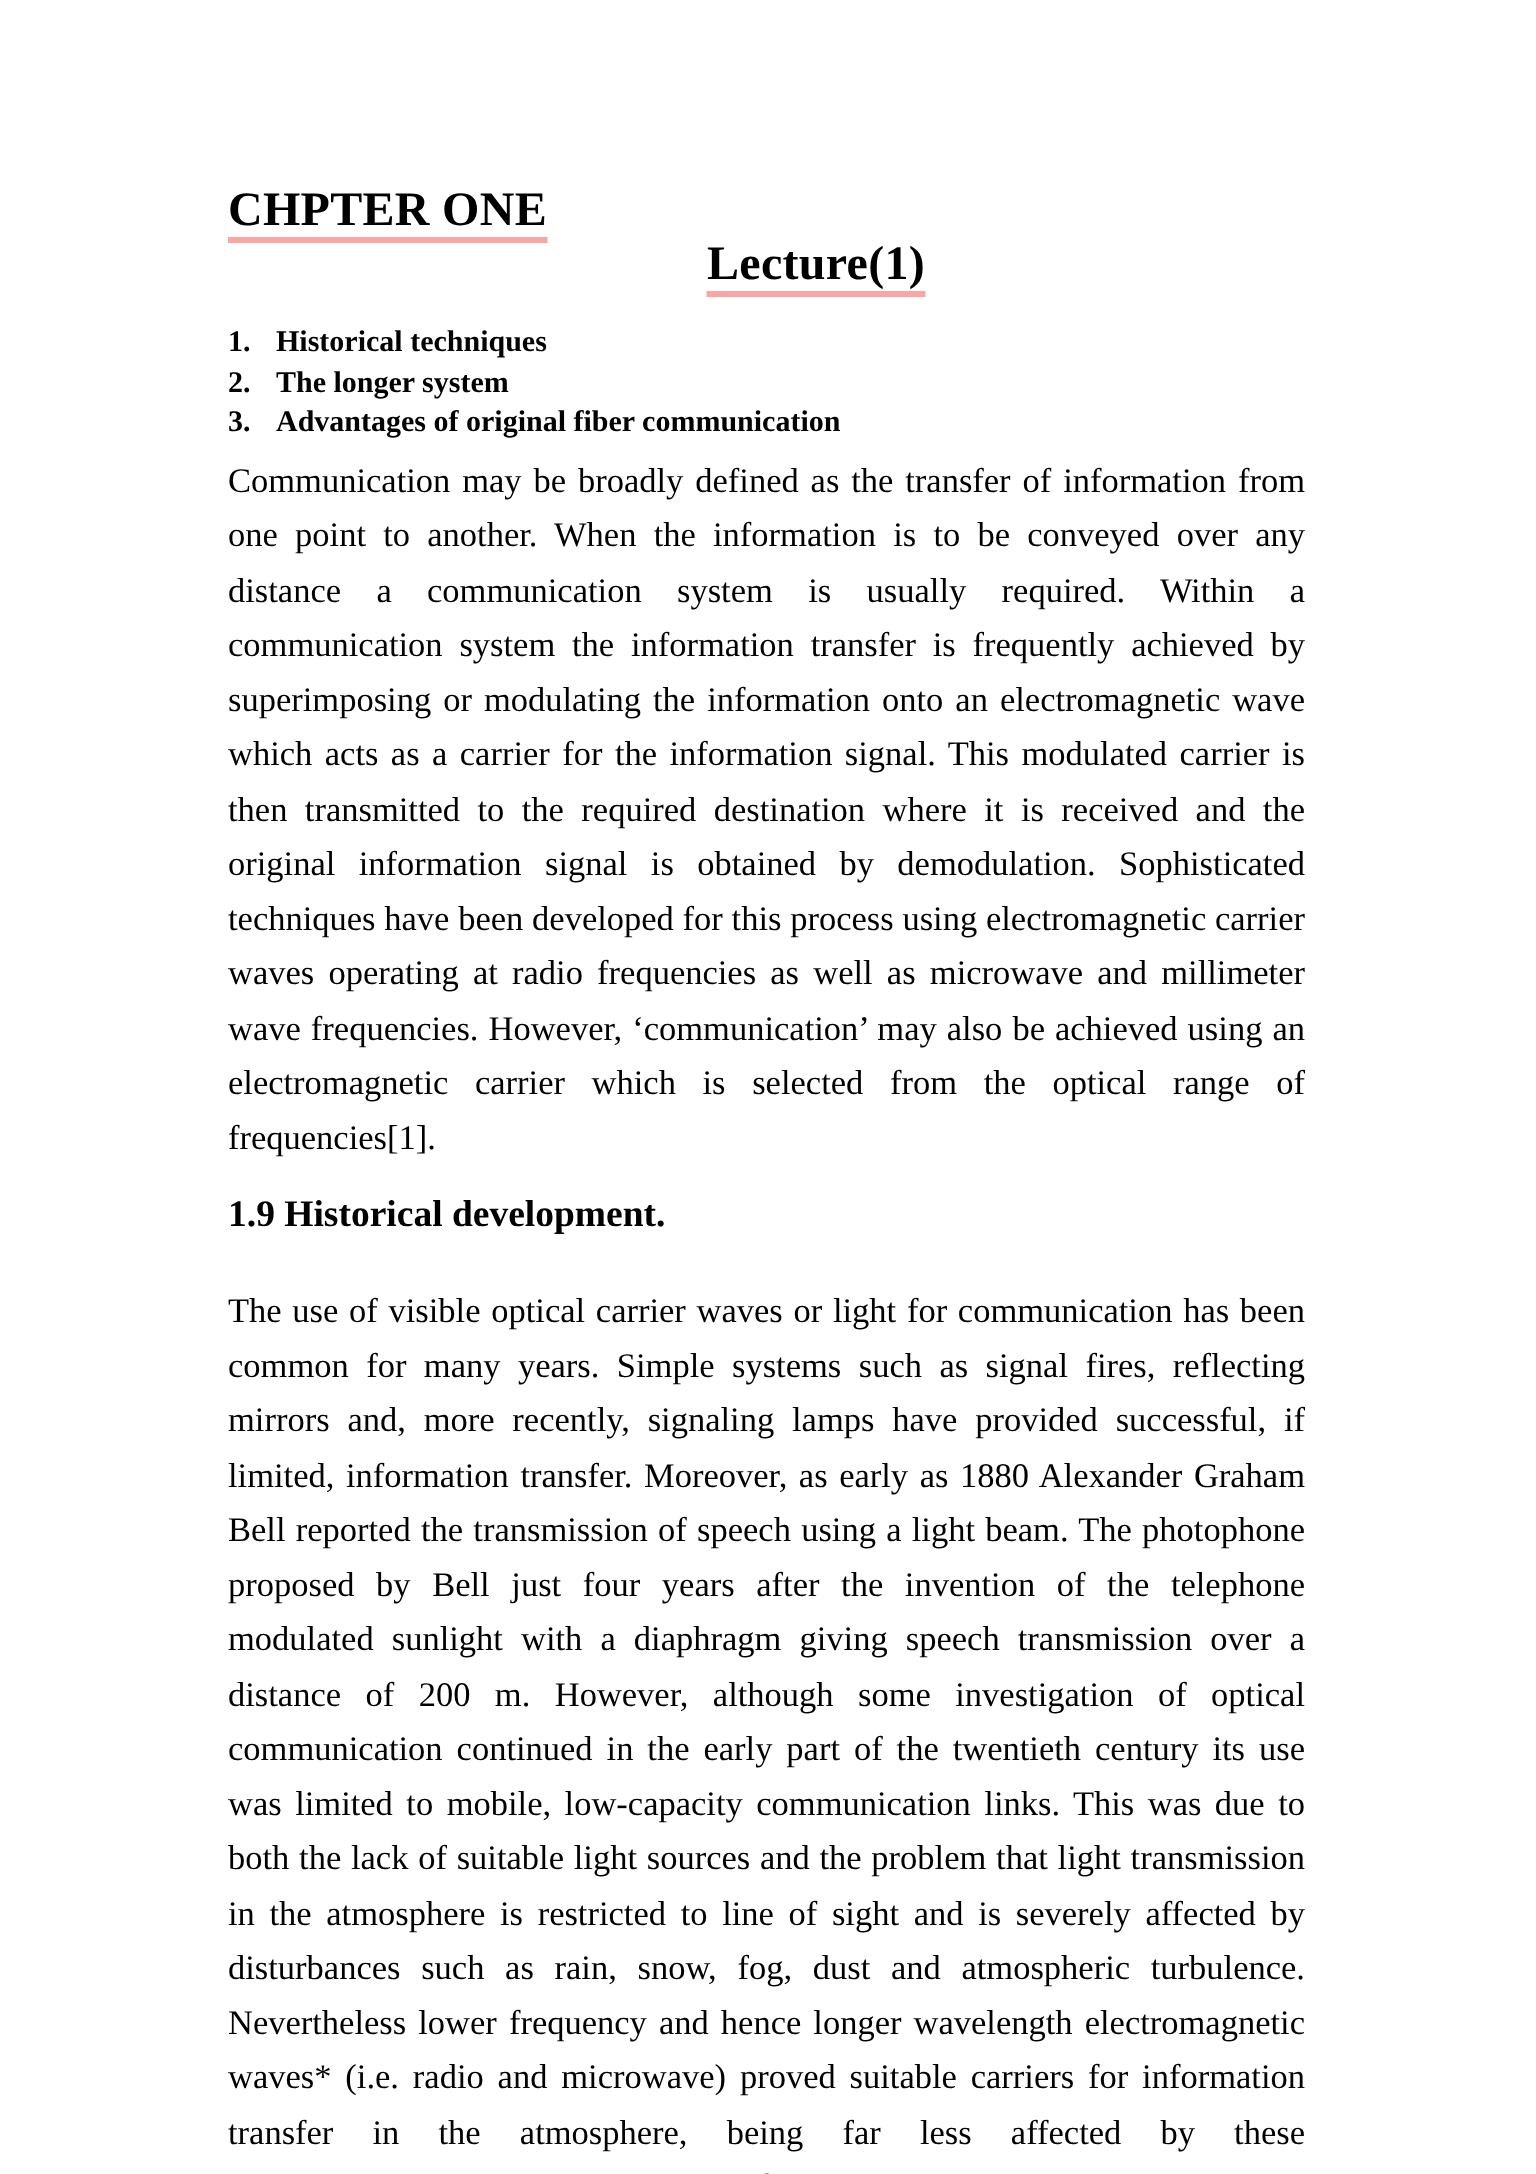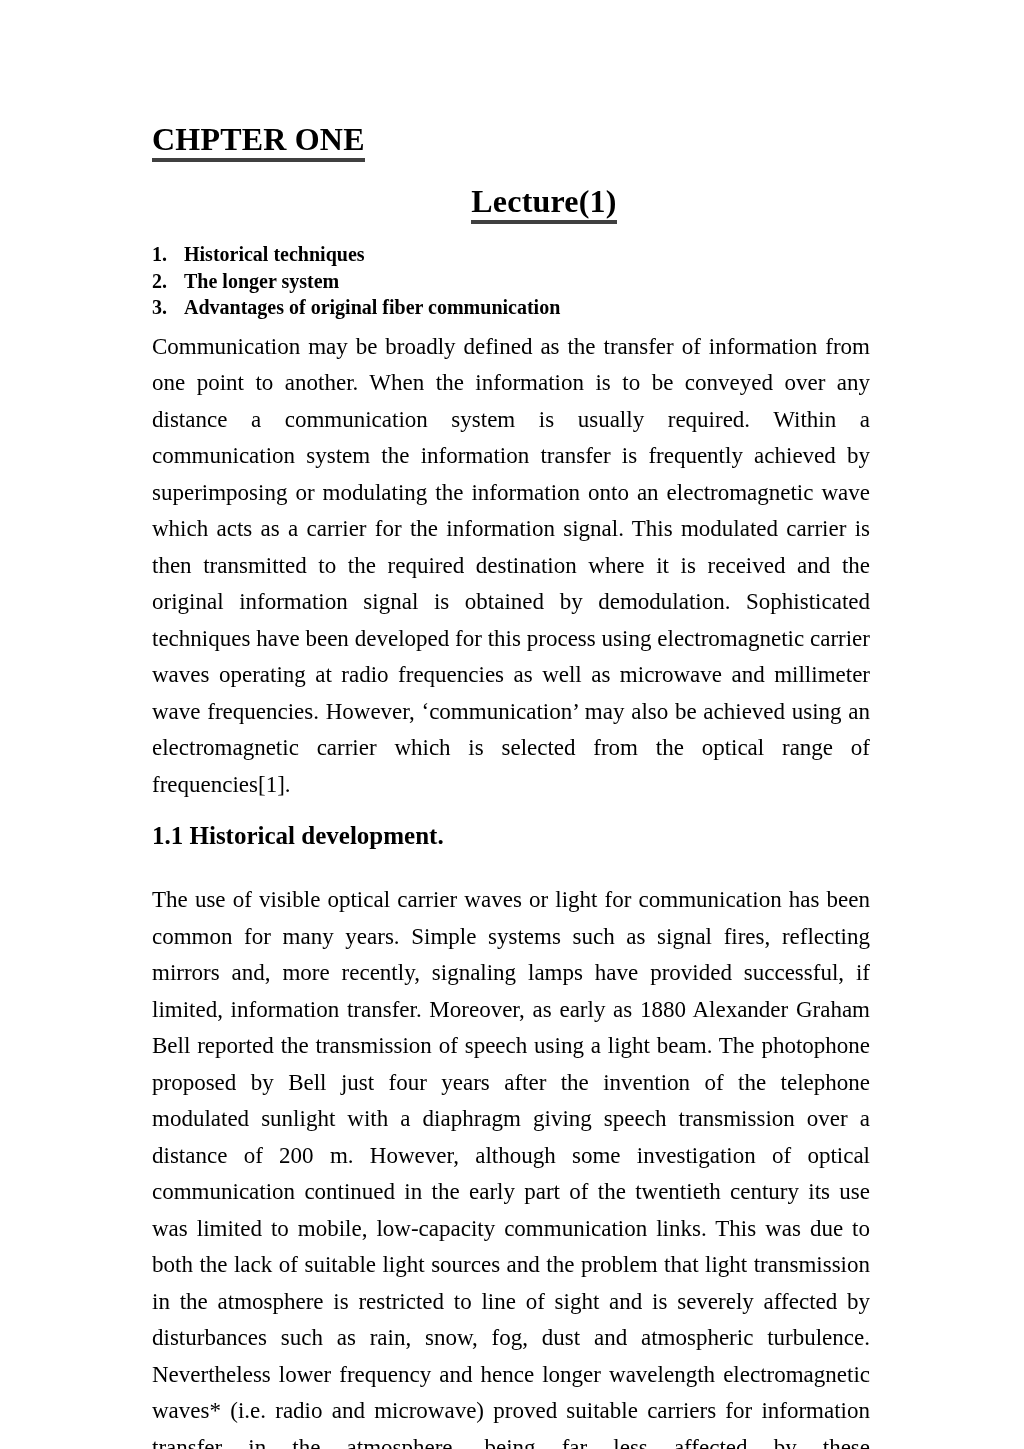--- a/index.html
+++ b/index.html
@@ -20,24 +20,23 @@
   .doc-title {
     font-size: 32px;
     font-weight: 700;
     line-height: 36px;
     letter-spacing: 0.2px;
   }
   .doc-title.lecture {
     text-align: center;
     position: relative;
     left: 33px;
-    margin-top: 26px;
   }
   .u {
-    border-bottom: 4px solid #404040;
+    border-bottom: 4px solid #fca5a5;
     padding-bottom: 1px;
   }
   .outline {
     margin-top: 22px;
     list-style: none;
   }
   .outline li {
     display: flex;
     font-weight: 700;
     font-size: 20px;
@@ -90,19 +89,19 @@
       <span class="lbl">The longer system</span>
     </li>
     <li>
       <span class="num">3.</span>
       <span class="lbl">Advantages of original fiber communication</span>
     </li>
   </ol>
 
   <p class="body first">Communication may be broadly defined as the transfer of information from one point to another. When the information is to be conveyed over any distance a communication system is usually required. Within a communication system the information transfer is frequently achieved by superimposing or modulating the information onto an electromagnetic wave which acts as a carrier for the information signal. This modulated carrier is then transmitted to the required destination where it is received and the original information signal is obtained by demodulation. Sophisticated techniques have been developed for this process using electromagnetic carrier waves operating at radio frequencies as well as microwave and millimeter wave frequencies. However, ‘communication’ may also be achieved using an electromagnetic carrier which is selected from the optical range of frequencies[1].</p>
 
-  <h2 class="section">1.1 Historical development.</h2>
+  <h2 class="section">1.9 Historical development.</h2>
 
   <p class="body second">The use of visible optical carrier waves or light for communication has been common for many years. Simple systems such as signal fires, reflecting mirrors and, more recently, signaling lamps have provided successful, if limited, information transfer. Moreover, as early as 1880 Alexander Graham Bell reported the transmission of speech using a light beam. The photophone proposed by Bell just four years after the invention of the telephone modulated sunlight with a diaphragm giving speech transmission over a distance of 200 m. However, although some investigation of optical communication continued in the early part of the twentieth century its use was limited to mobile, low-capacity communication links. This was due to both the lack of suitable light sources and the problem that light transmission in the atmosphere is restricted to line of sight and is severely affected by disturbances such as rain, snow, fog, dust and atmospheric turbulence. Nevertheless lower frequency and hence longer wavelength electromagnetic waves* (i.e. radio and microwave) proved suitable carriers for information transfer in the atmosphere, being far less affected by these</p>
 
   <div class="page-num">1</div>
 
 </div>
 
 </body></html>

